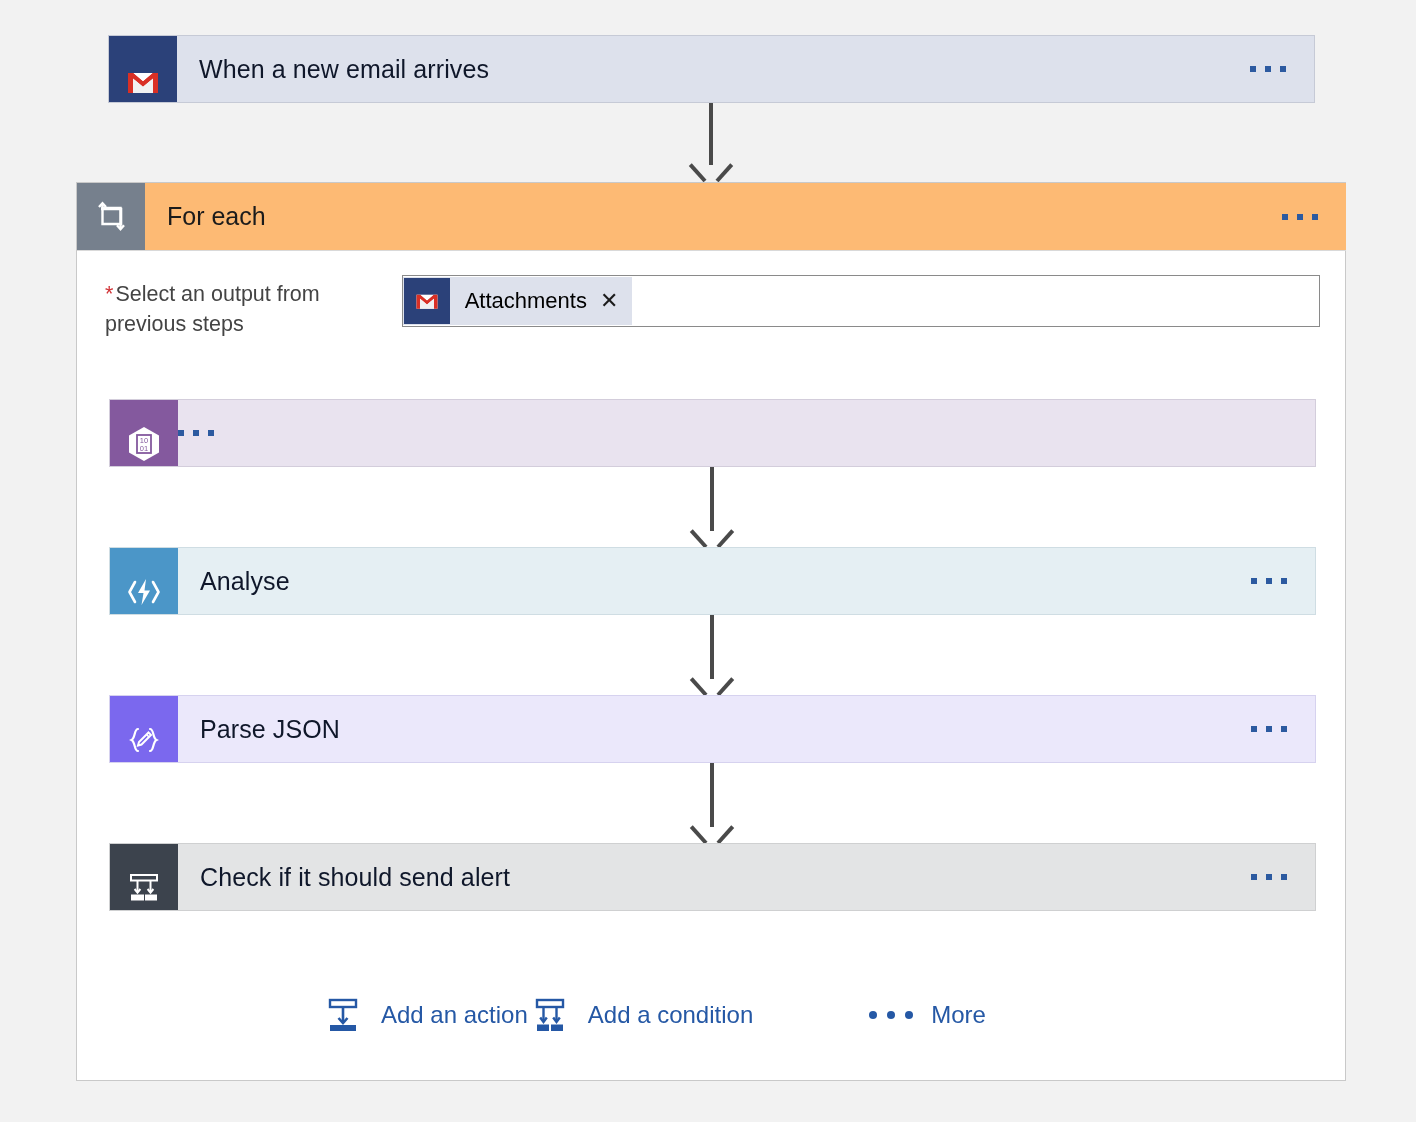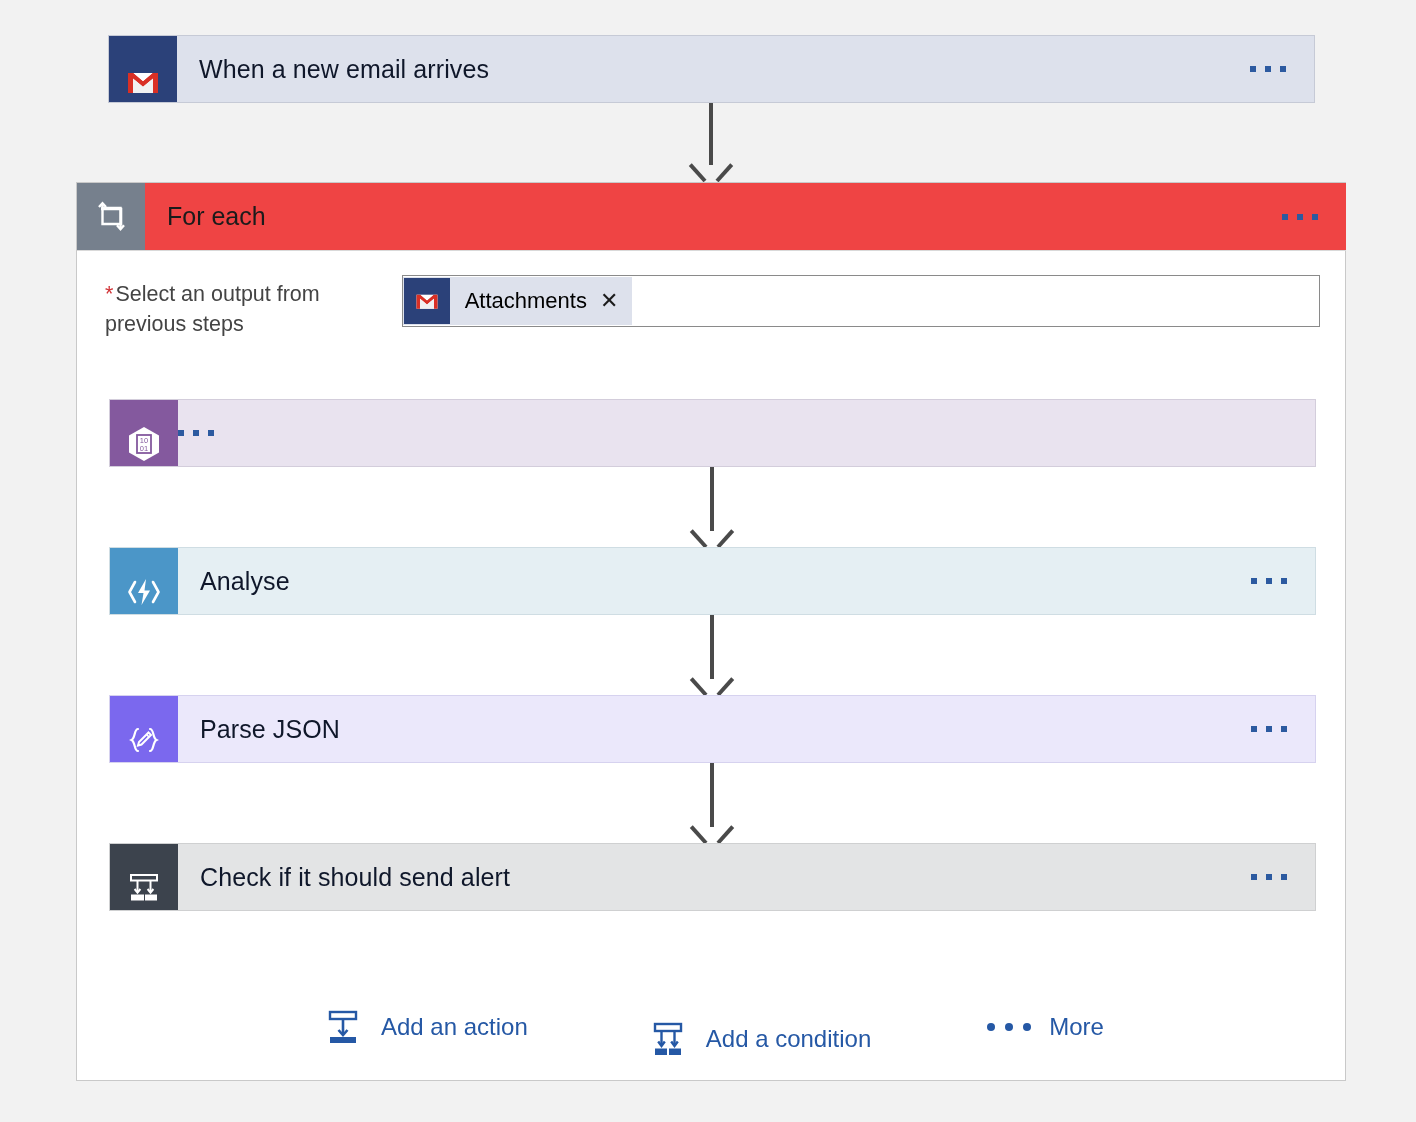--- a/index.html
+++ b/index.html
@@ -66,21 +66,21 @@
     position: absolute;
     left: 76px; top: 182px;
     width: 1270px; height: 899px;
     background: #ffffff;
     border: 1px solid #c9c9c9;
   }
   #foreach-header {
     position: absolute;
     left: 0; top: 0;
     width: 1269px; height: 68px;
-    background: #ef4444;
+    background: #fdba74;
     display: flex;
     align-items: stretch;
     border-bottom: 1px solid #d9d9d9;
   }
   #foreach-header .icon-box {
     width: 68px; min-width: 68px;
     background: #76808d;
     display: flex; align-items: center; justify-content: center;
   }
   #foreach-header .hdr-title {
@@ -191,22 +191,22 @@
     display: flex;
     align-items: center;
     cursor: pointer;
   }
   .link-btn .link-text {
     font-size: 24px;
     color: #2558a5;
     padding-left: 16px;
     white-space: nowrap;
   }
-  #link-add-action { margin-right: 118px; }
-  #link-add-condition { margin-right: 116px; margin-top: 24px; }
+  #link-add-action { }
+  #link-add-condition { margin-right: 116px; }
   #more-dots {
     display: flex; align-items: center; gap: 10px; margin-right: 2px;
   }
   #more-dots i {
     width: 8px; height: 8px; border-radius: 50%;
     background: #2558a5;
     display: block;
   }
 
   svg { display: block; }

